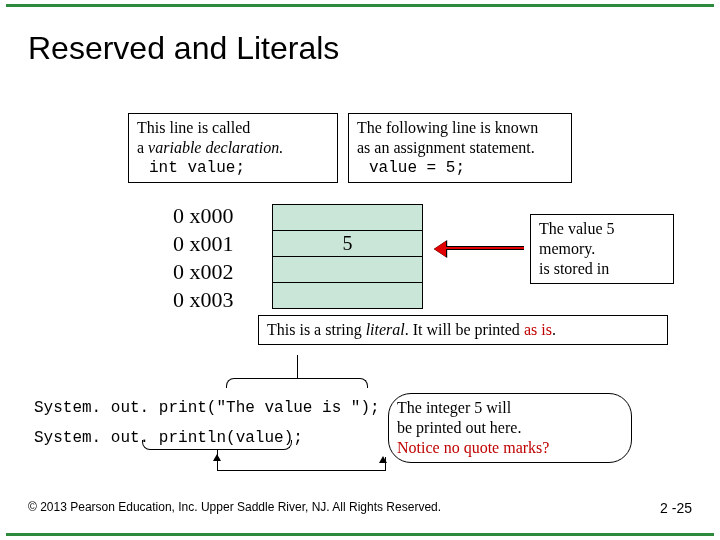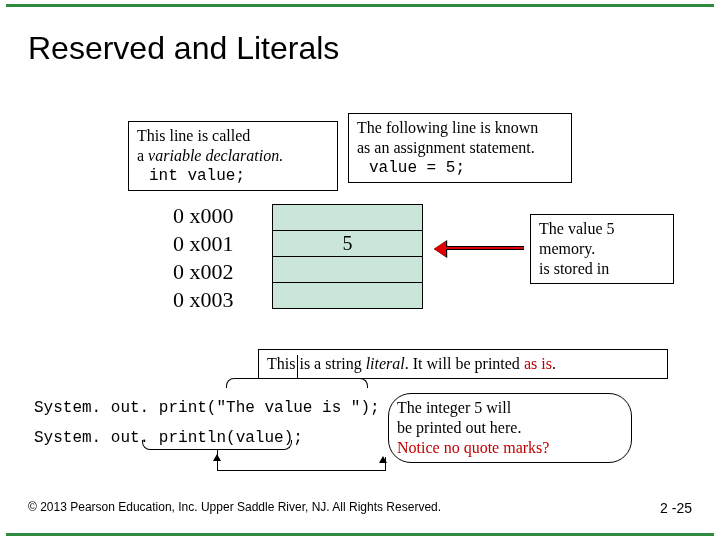--- a/index.html
+++ b/index.html
@@ -16,21 +16,21 @@
   .title {
     position:absolute; left:28px; top:30px;
     font-size:32px; font-weight:400;
     font-family: Arial, Helvetica, sans-serif;
   }
 
   .box { position:absolute; border:1px solid #000; background:#fff; padding:4px 8px; line-height:1.25; }
   .mono { font-family: "Courier New", monospace; }
 
   
-  #box-left  { left:128px; top:113px; width:210px;margin-top:8px; }
+  #box-left  { left:128px; top:113px; width:210px; }
   #box-right { left:348px; top:113px; width:224px; }
   .indent-code { padding-left:12px; }
   .italic { font-style:italic; }
 
   
   .addr-col { position:absolute; left:173px; top:202px; font-size:22px; line-height:28px; }
   .mem-table { position:absolute; left:272px; top:204px; border:1px solid #000; border-collapse:collapse; }
   .mem-table td { width:150px; height:26px; border:1px solid #000; background:#c9e6d8; text-align:center; font-size:20px; vertical-align:middle; }
 
   
@@ -45,21 +45,21 @@
   .arrow::after{
     content:""; position:absolute; left:-12px; top:-6px;
     border:8px solid transparent; border-right:12px solid #000;
     transform:scale(1.12); z-index:-1;
   }
   #arrow-mem { left:438px; top:246px; width:86px; }
 
   #box-mem { left:530px; top:214px; width:144px; }
 
   
-  #box-literal { left:258px; top:349px; width:410px; }
+  #box-literal { left:258px; top:315px; width:410px; }
   .red { color:#c00000; }
 
   
   .code-area { position:absolute; left:34px; top:393px; font-size:16px; line-height:30px; }
 
   
   .brace-top {
     position:absolute; left:226px; top:378px; width:142px; height:10px;
     border-top:1px solid #000; border-left:1px solid #000; border-right:1px solid #000;
     border-radius:8px 8px 0 0;

